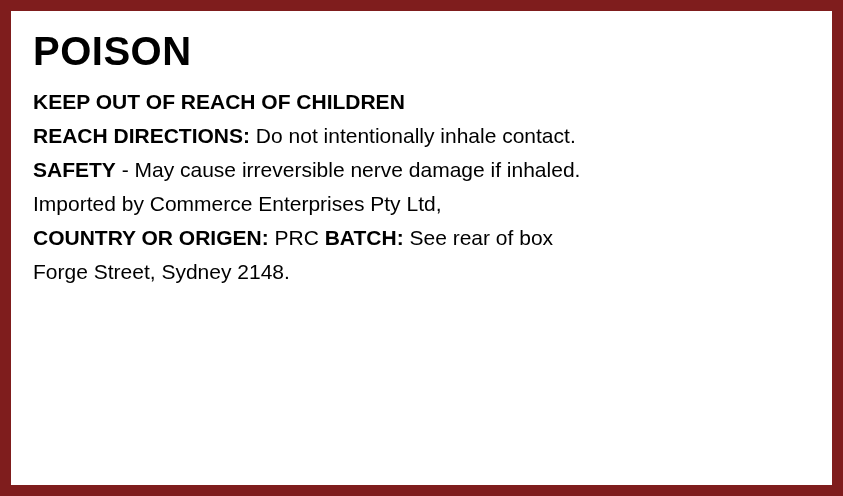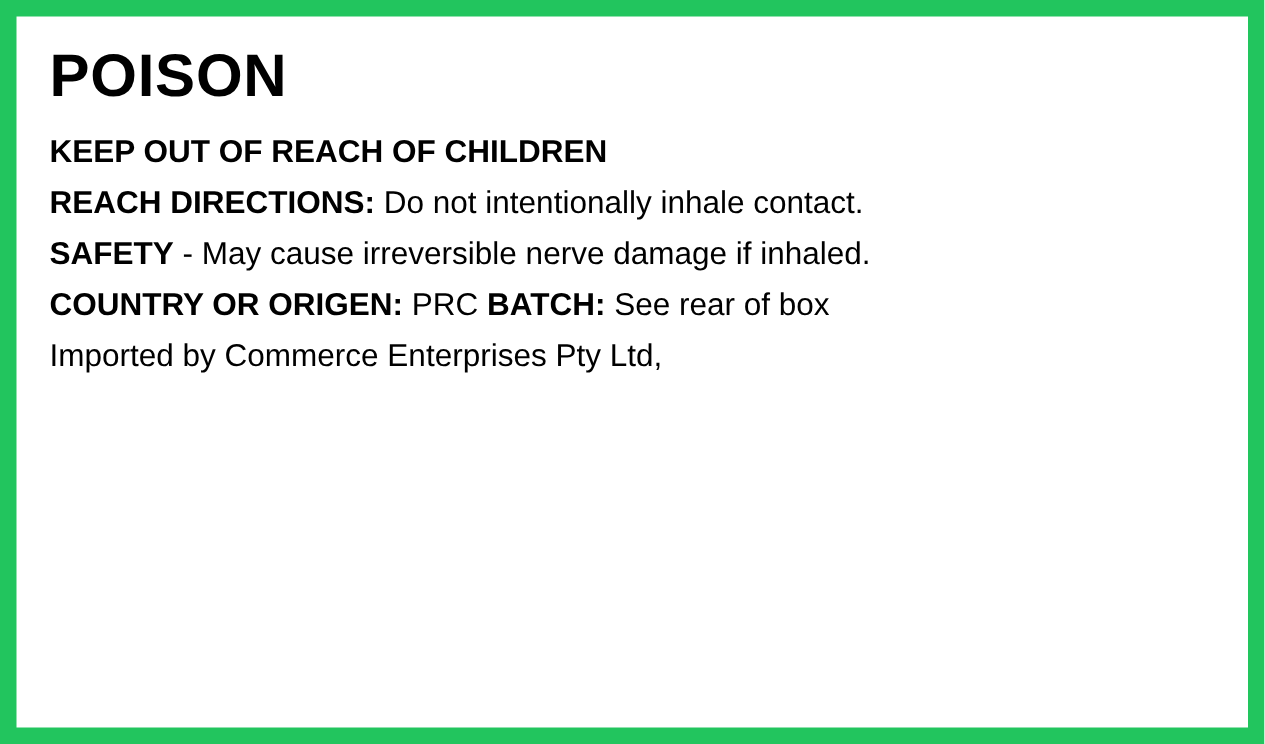--- a/index.html
+++ b/index.html
@@ -11,21 +11,21 @@
     width: 843px;
     height: 496px;
     font-family: "Liberation Sans", sans-serif;
     overflow: hidden;
   }
   .label-card {
     box-sizing: border-box;
     width: 843px;
     height: 496px;
     background: #ffffff;
-    border: 11px solid #22c55e;
+    border: 11px solid #7f1d1d;
     padding: 14px 20px 10px 22px;
     display: block;
   }
   .title {
     font-size: 40px;
     font-weight: bold;
     letter-spacing: 0.5px;
     line-height: 1.0;
     color: #000000;
     margin: 6px 0 14px 0;
@@ -59,19 +59,20 @@
     <div class="line"><span class="b">KEEP OUT OF REACH OF CHILDREN</span><span class="n"></span></div>
 
 
     <div class="line"><span class="b">REACH DIRECTIONS:</span><span class="n"> Do not intentionally inhale contact.</span></div>
 
     <div class="line"><span class="b">SAFETY</span><span class="n"> - May cause irreversible nerve damage if inhaled.</span></div>
 
 
 
 
+    <div class="line"><span class="n">Imported by Commerce Enterprises Pty Ltd,</span></div>
+
     <div class="line"><span class="b">COUNTRY OR ORIGEN:</span><span class="n"> PRC </span><span class="b">BATCH:</span><span class="n"> See rear of box</span></div>
 
-    <div class="line"><span class="n">Imported by Commerce Enterprises Pty Ltd,</span></div>
-
+    <div class="line"><span class="n">Forge Street, Sydney 2148.</span></div>
 
   </div>
 </div>
 
 </body></html>

